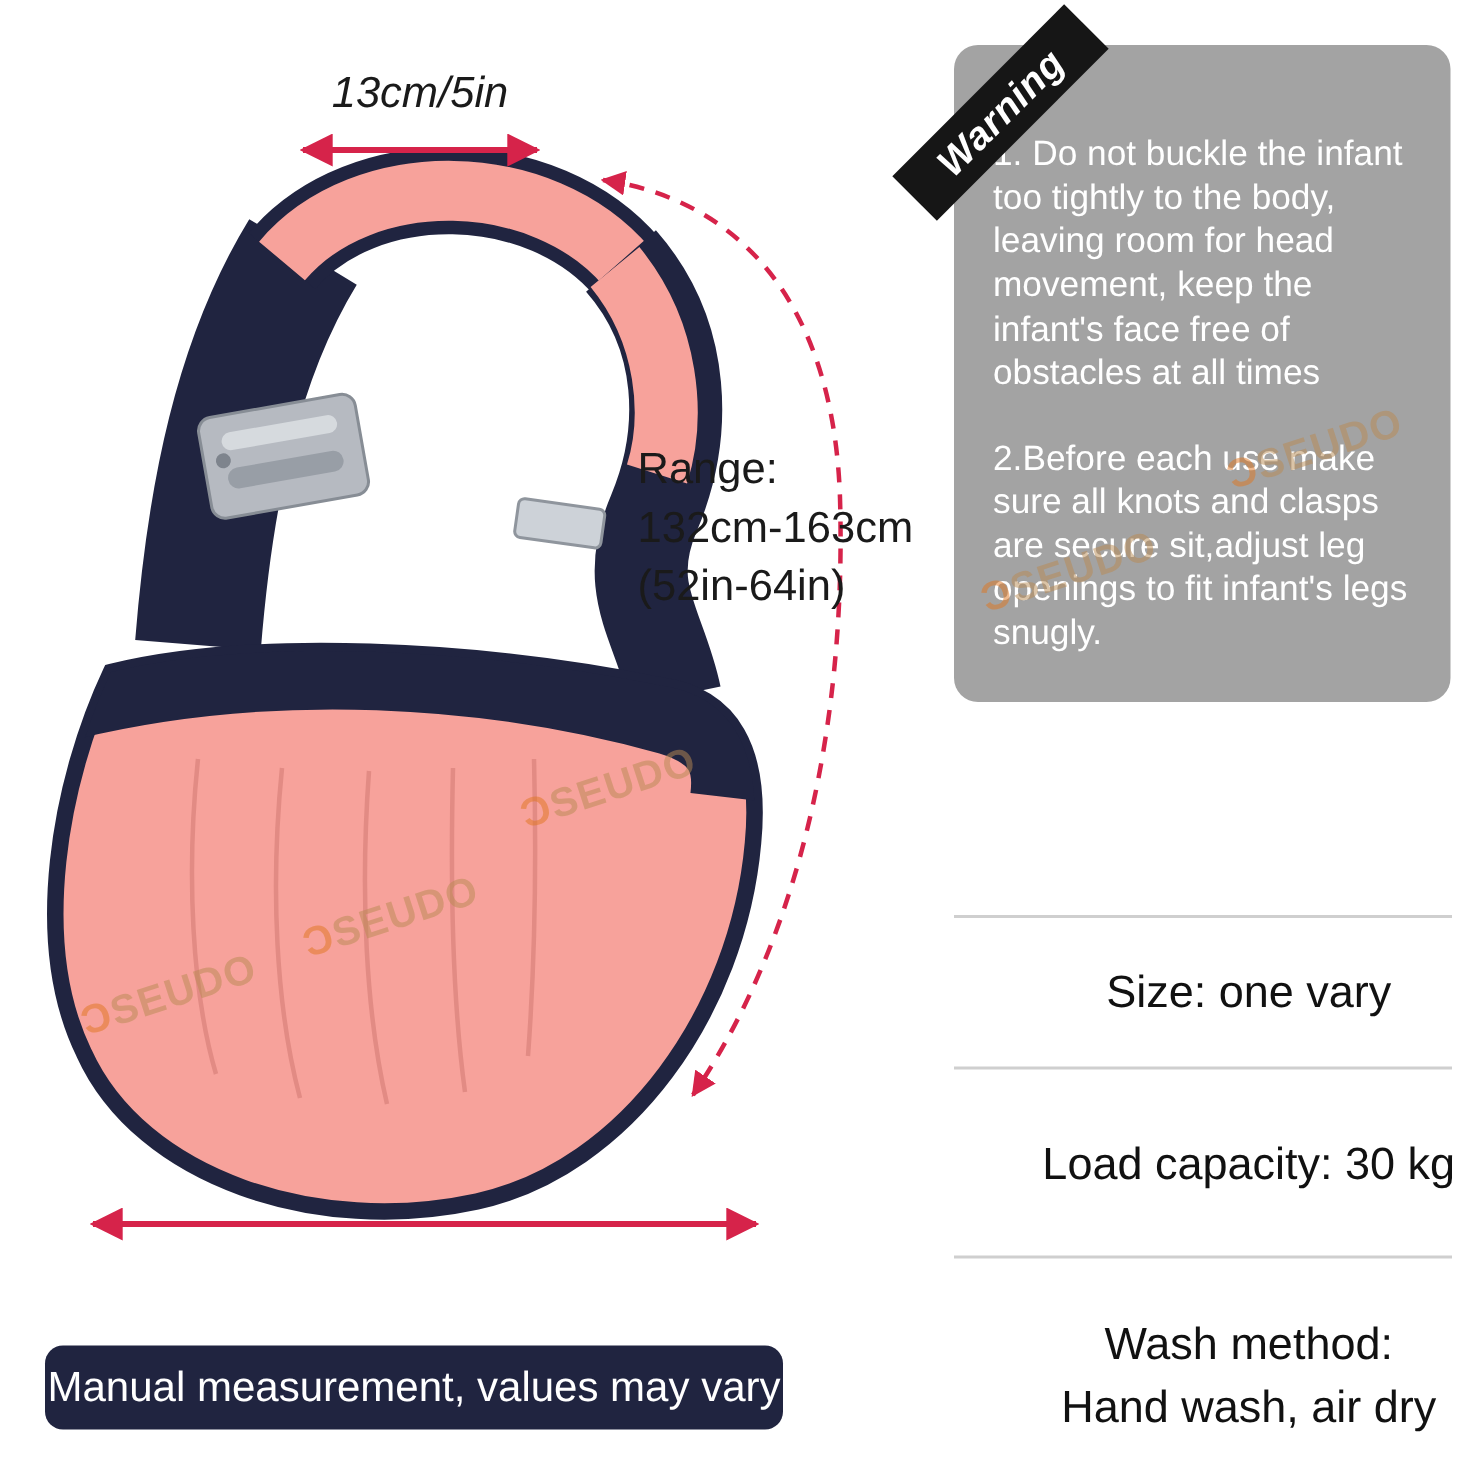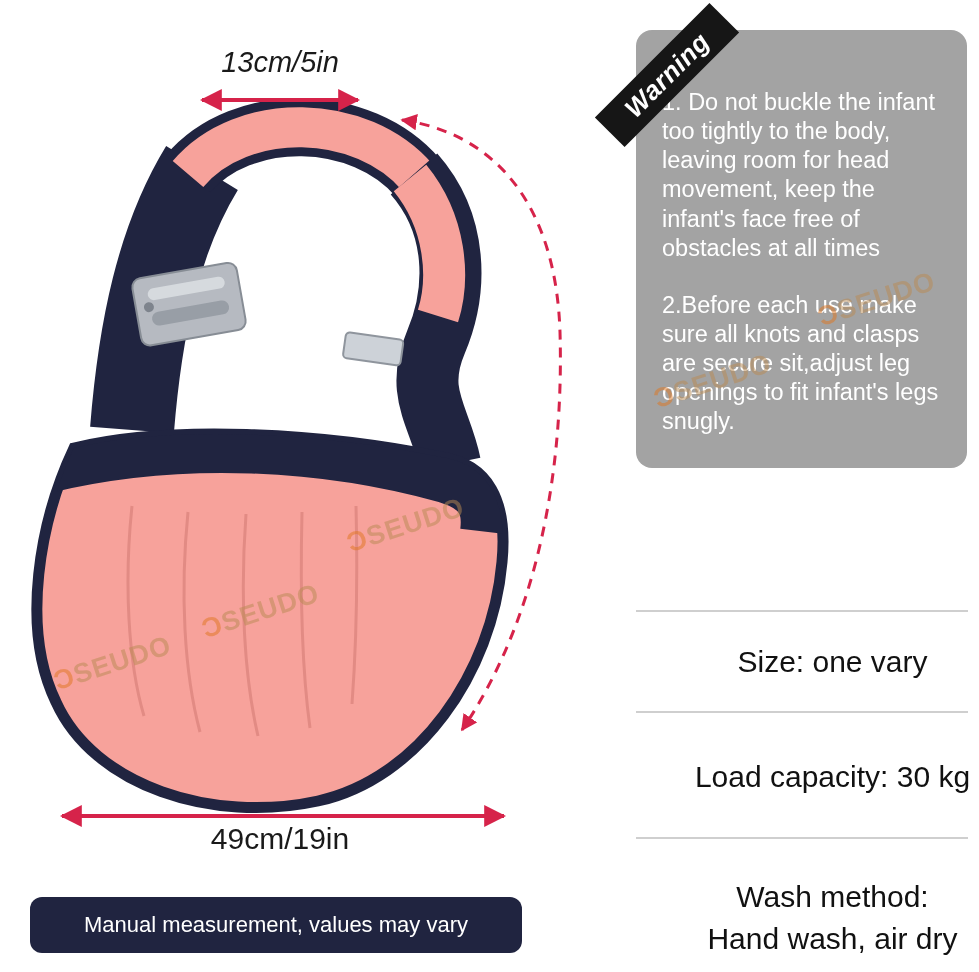--- a/index.html
+++ b/index.html
@@ -16,21 +16,21 @@
   .pouch-outline{stroke:var(--trim-navy,#202440);}
   .pleat{stroke:#e28b84;stroke-width:3;fill:none;}
 
   .measure-label{position:absolute;font-size:29px;color:#1a1a1a;}
   .top-label{left:165px;top:46px;width:230px;text-align:center;font-style:italic;}
   .bottom-label{left:130px;top:822px;width:300px;text-align:center;font-size:30px;}
   .range-label{position:absolute;left:425px;top:294px;font-size:29px;line-height:39px;color:#1a1a1a;}
 
   .note-box{
     position:absolute;left:30px;top:897px;width:492px;height:56px;border-radius:12px;
-    background:var(--note-navy,#202440);color:#fff;font-size:22px;
+    background:var(--note-navy,#202440);color:#fff;font-size:28px;
     display:flex;align-items:center;justify-content:center;white-space:nowrap;
   }
 
   .warning-panel{
     position:absolute;left:636px;top:30px;width:331px;height:438px;border-radius:16px;
     background:var(--panel-gray,#a3a3a3);color:#fff;box-sizing:border-box;
     padding:58px 18px 0 26px;font-size:23.5px;line-height:1.24;
   }
   .warning-panel p{margin:0 0 28px 0;}
 
@@ -98,22 +98,26 @@
       <path d="M 356 506 C 358 586 356 650 352 704" class="pleat"></path>
     </g>
 
     <line x1="202" y1="100" x2="358" y2="100" class="s-red" stroke-width="4" marker-start="url(#arr)" marker-end="url(#arr)"></line>
     <line x1="62" y1="816" x2="504" y2="816" class="s-red" stroke-width="4" marker-start="url(#arr)" marker-end="url(#arr)"></line>
     <path d="M 402 120 C 498 134 556 208 560 332 C 564 470 538 618 462 730" class="s-red" stroke-width="3" stroke-dasharray="10 8" marker-start="url(#arr)" marker-end="url(#arr)"></path>
   </svg>
 
   <div class="measure-label top-label">13cm/5in</div>
 
+  <div class="range-label">
+    <div>Range:</div>
+    <div>132cm-163cm</div>
+    <div>(52in-64in)</div>
+  </div>
 
-  <div class="measure-label bottom-label">49cm/19in</div>
 
   <div class="note-box">
     <span>Manual measurement, values may vary</span>
   </div>
 
   <div class="warning-panel">
     <p>1. Do not buckle the infant too tightly to the body, leaving room for head movement, keep the infant's face free of obstacles at all times</p>
     <p>2.Before each use make sure all knots and clasps are secure sit,adjust leg openings to fit infant's legs snugly.</p>
   </div>
   <div class="ribbon">

